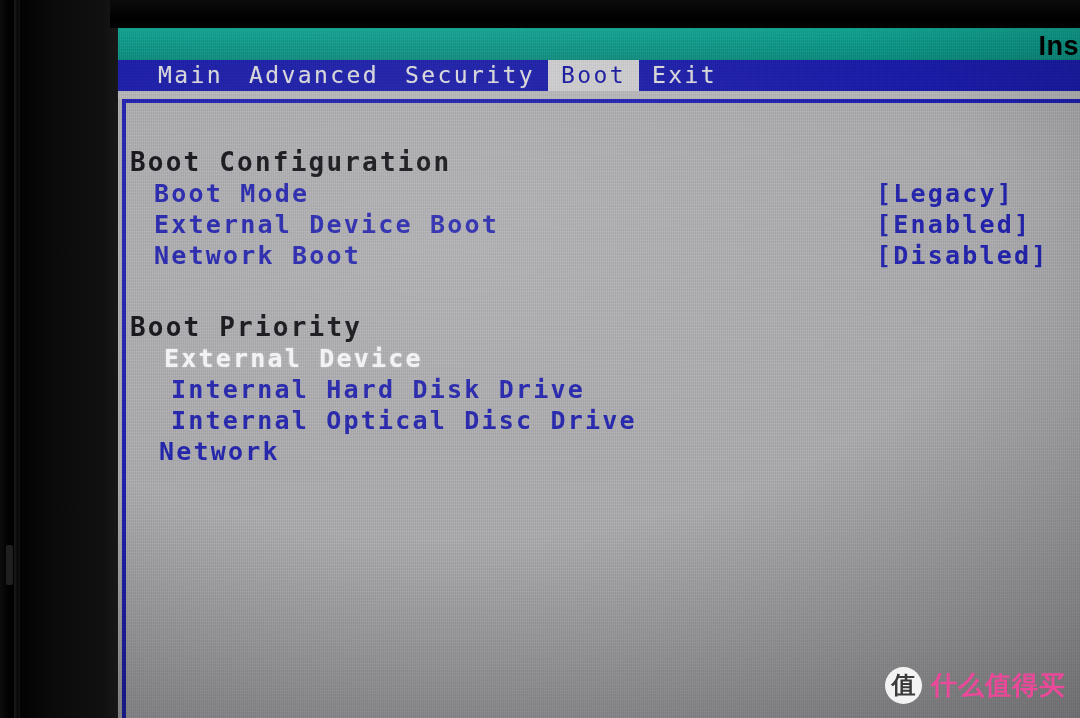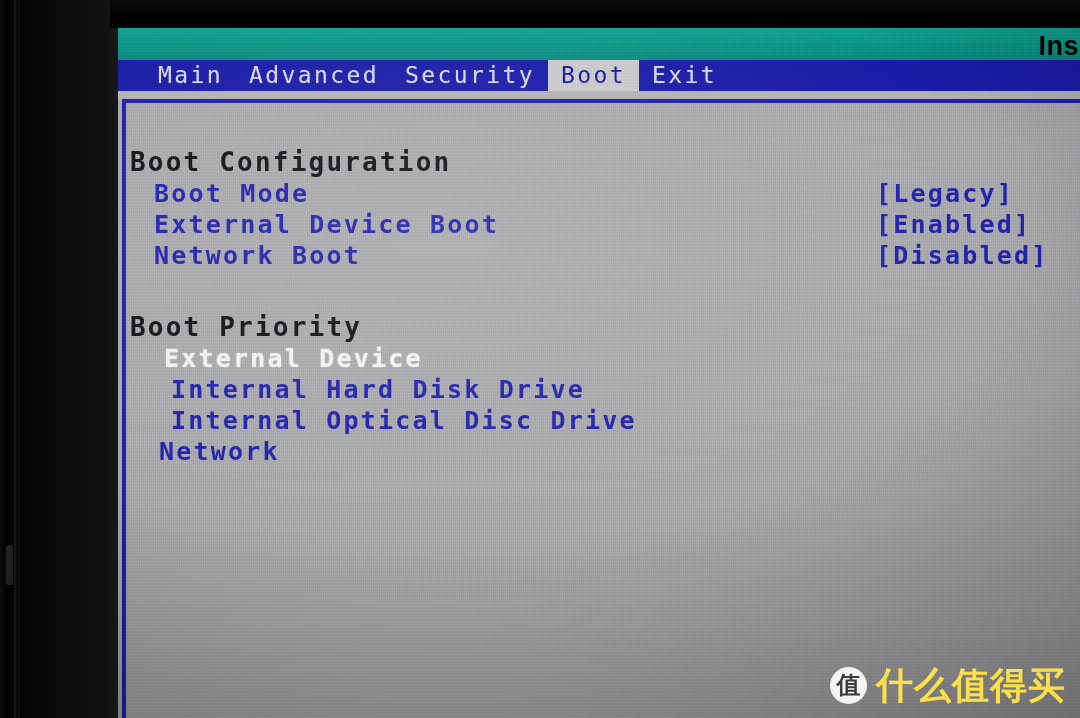--- a/index.html
+++ b/index.html
@@ -225,24 +225,24 @@
     background: #f3f3f3;
     color: #3b3b3b;
     font-family: "DejaVu Sans", sans-serif;
     font-size: 24px;
     font-weight: bold;
     line-height: 37px;
     text-align: center;
   }
   .wm-text {
     font-family: "DejaVu Sans", sans-serif;
-    font-size: 37px;
+    font-size: 26px;
     line-height: 37px;
     font-weight: bold;
-    color: #fde047;
+    color: #ec4899;
     letter-spacing: 1px;
     white-space: nowrap;
   }
 </style>
 </head>
 <body>
 
 <div id="photo">
 
   <div class="bezel-left"></div>

